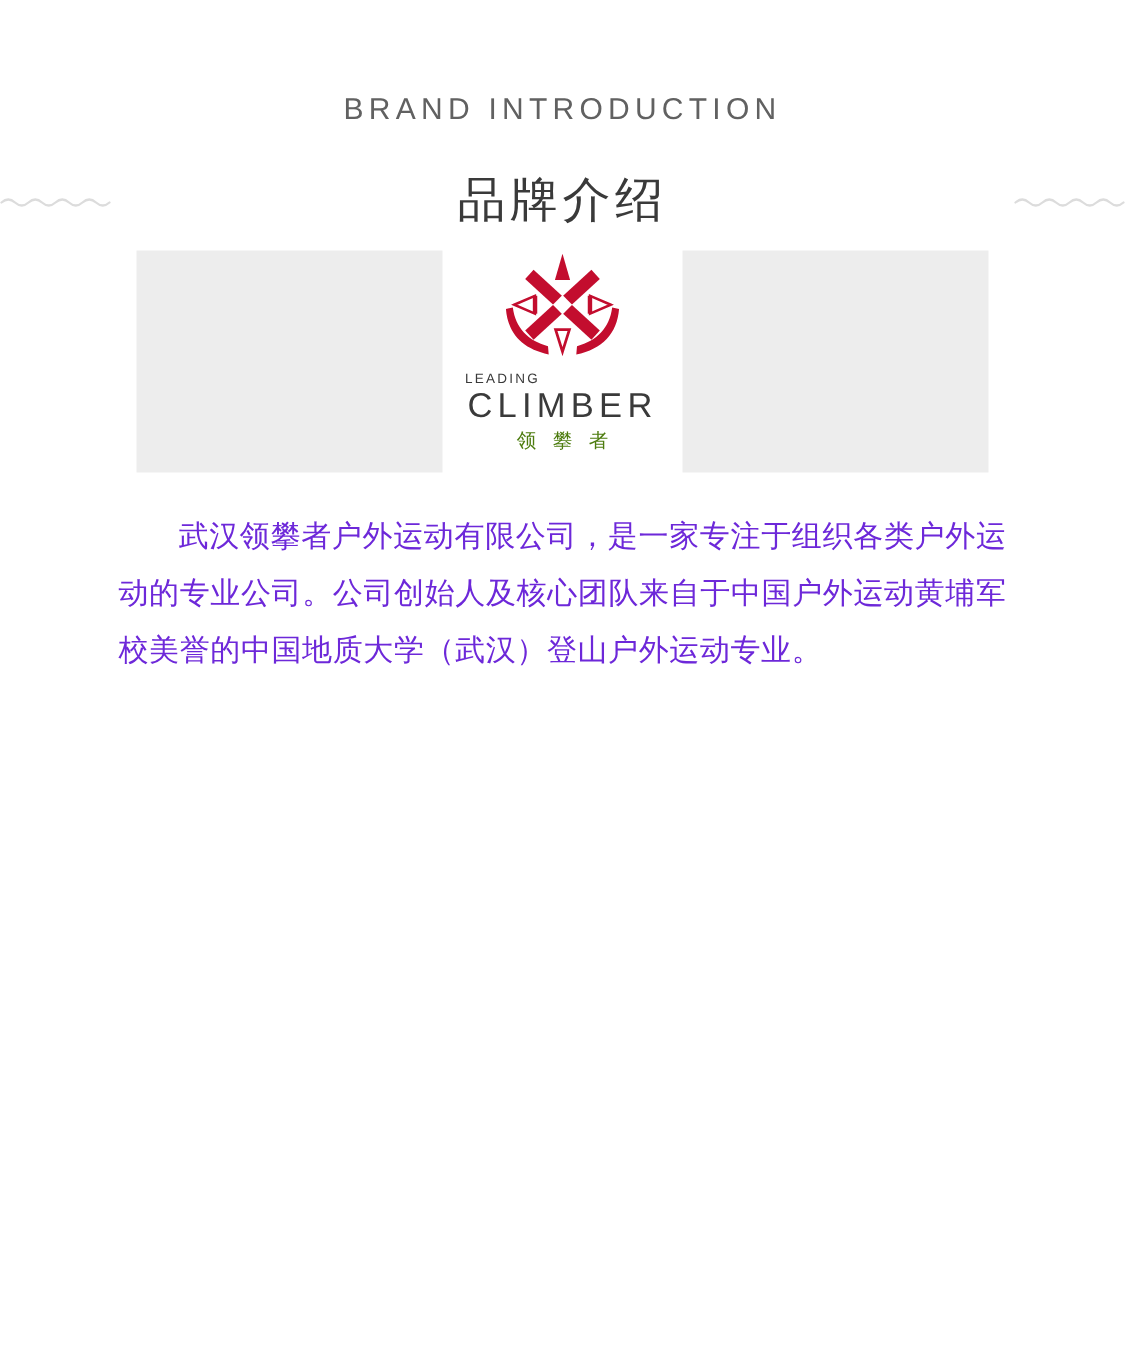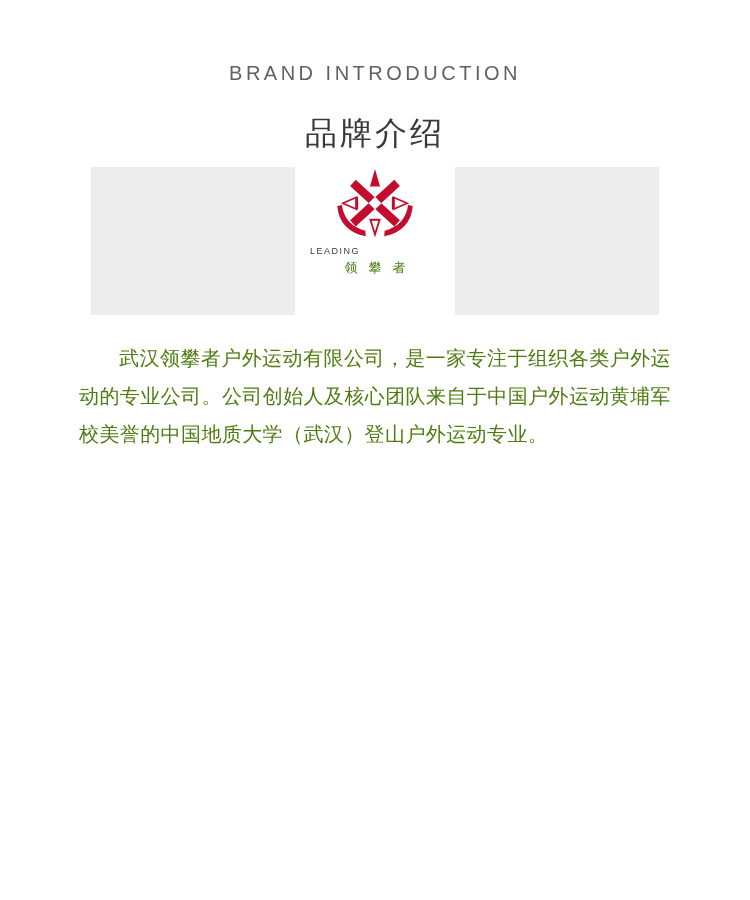--- a/index.html
+++ b/index.html
@@ -17,23 +17,22 @@
     text-align: center;
     font-size: 20px;
     letter-spacing: 3.5px;
     color: #616161;
   }
   .title-row {
     margin-top: 26px;
     height: 44px;
     display: flex;
     align-items: center;
-    justify-content: center;
+    justify-content: space-between;
     gap: 30px;
-    flex-direction: column;
   }
   .title {
     font-size: 32px;
     font-weight: 500;
     letter-spacing: 3px;
     color: #3a3a3a;
     line-height: 1;
   }
   .wave { display: block; }
   .banner {
@@ -76,21 +75,21 @@
     line-height: 1;
     color: #4d7c0f;
     margin-top: 5px;
   }
   .content { padding: 24px 79px 0 79px; }
   .content p {
     margin: 0 0 30px 0;
     font-size: 20px;
     line-height: 38px;
     letter-spacing: 0.4px;
-    color: #4d7c0f;
+    color: #6d28d9;
     text-indent: 2em;
     text-align: justify;
   }
 </style>
 </head>
 <body>
 
 <div class="page">
 
   <div class="eyebrow">BRAND INTRODUCTION</div>
@@ -123,20 +122,21 @@
         <rect x="28.5" y="31.5" width="3.2" height="13" fill="#c30d2e"></rect>
 
         <polygon points="85,38 70,31.5 70,44.5" fill="#ffffff" stroke="#c30d2e" stroke-width="1.8"></polygon>
         <rect x="68.3" y="31.5" width="3.2" height="13" fill="#c30d2e"></rect>
 
         <path d="M9,41 C10.5,59 21,70 40,74 L39.5,68 C25,64 16,55 14,40 Z" fill="#c30d2e"></path>
         <path d="M91,41 C89.5,59 79,70 60,74 L60.5,68 C75,64 84,55 86,40 Z" fill="#c30d2e"></path>
       </svg>
 
       <div class="logo-leading">LEADING</div>
+      <div class="logo-climber">CLIMBER</div>
       <div class="logo-cn">领攀者</div>
     </div>
   </div>
 
   <div class="content">
     <p>武汉领攀者户外运动有限公司，是一家专注于组织各类户外运动的专业公司。公司创始人及核心团队来自于中国户外运动黄埔军校美誉的中国地质大学（武汉）登山户外运动专业。</p>
   </div>
 
 </div>
 

